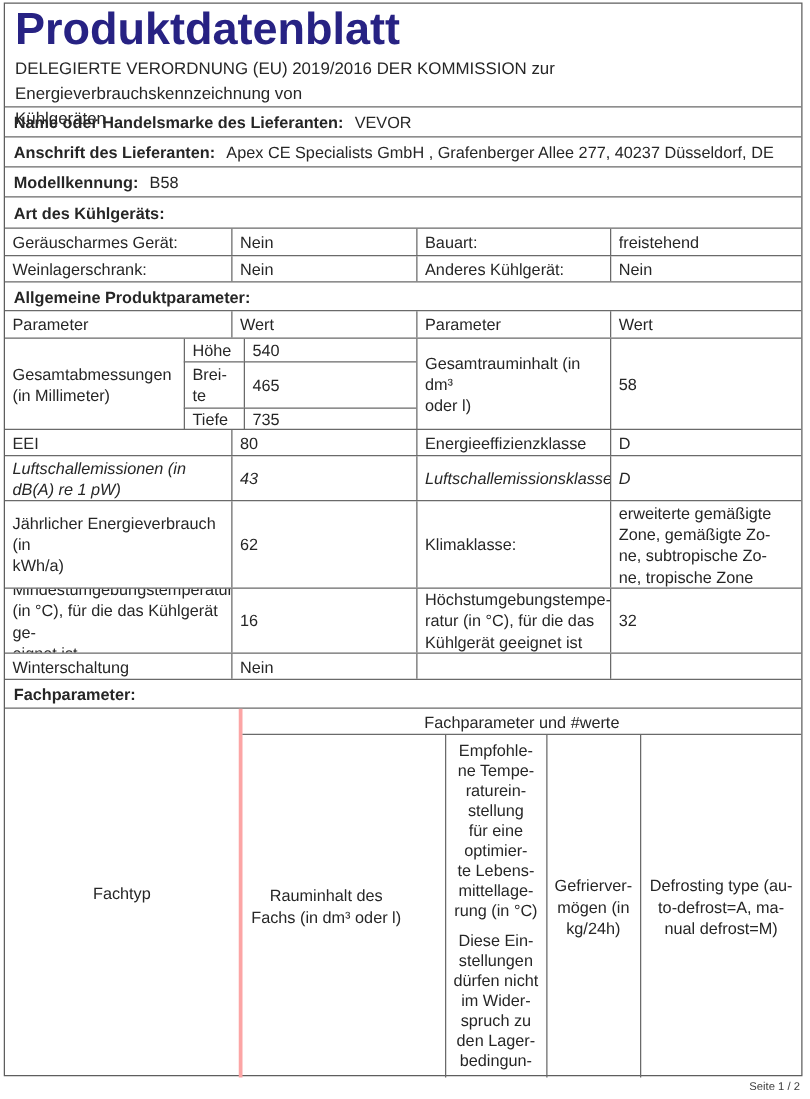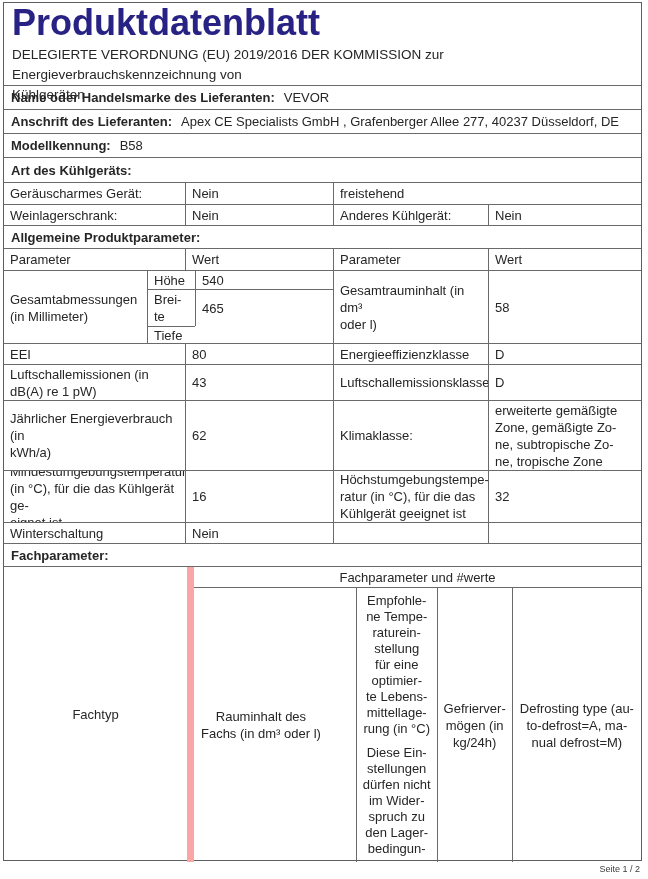--- a/index.html
+++ b/index.html
@@ -25,36 +25,36 @@
   .c1 { width:181px; }
   .c2 { width:148px; }
   .c3 { width:155px; }
   .c4 { width:153px; }
   .r-quiet { height:22px; }
   .r-wine { height:21px; }
   .r-heading { height:23px; align-items:center; }
   .r-heading .cell { font-weight:bold; padding-left:7px; }
   .r-cols { height:22px; }
   .r-eei { height:21px; }
-  .r-noise { height:36px; }
+  .r-noise { height:36px;font-style:italic; }
   .r-energy { height:70px; }
   .r-temp { height:52px; }
   .r-winter { height:21px; }
   
   .r-dims { height:73px; display:grid; grid-template-columns:143px 48px 138px 155px 153px; grid-template-rows:18px 37px 18px; }
   .g { display:flex; align-items:center; padding:0 6px; overflow:hidden; }
   .g-label { grid-column:1; grid-row:1 / span 3; }
   .g-sub { border-left:1px solid #6a6a6a; }
   .g-val { border-left:1px solid #6a6a6a; }
   .g-t { border-top:1px solid #6a6a6a; }
   .g-right1 { grid-column:4; grid-row:1 / span 3; border-left:1px solid #6a6a6a; }
   .g-right2 { grid-column:5; grid-row:1 / span 3; border-left:1px solid #6a6a6a; }
   
   .r-fachtbl { height:295px; display:flex; }
-  .f-col1 { width:190px; display:flex; align-items:center; justify-content:center; text-align:right; border-right:7px solid #fca5a5; }
+  .f-col1 { width:190px; display:flex; align-items:center; justify-content:center; text-align:right; border-right:3px solid #fca5a5; }
   .f-right { width:447px; display:flex; flex-direction:column; }
   .f-werte { height:21px; display:flex; align-items:center; justify-content:center; border-bottom:1px solid #6a6a6a; }
   .f-cols { height:274px; display:flex; }
   .f-cell { display:flex; align-items:center; justify-content:center; text-align:center; overflow:hidden; padding:0 3px; }
   .f-c2 { width:143px; }
   .f-c3 { width:86px; border-left:1px solid #6a6a6a; flex-direction:column; align-items:center; justify-content:flex-start; padding-top:5px; font-size:13px; line-height:16px;margin-left:28px; }
   .f-c3 .para2 { margin-top:8px; }
   .f-c4 { width:80px; border-left:1px solid #6a6a6a; }
   .f-c5 { width:138px; border-left:1px solid #6a6a6a; }
   .footer { position:absolute; top:864px; right:8px; font-size:9px; color:#3c3c3c; }
@@ -86,20 +86,21 @@
       <span class="val">B58</span>
     </div>
 
     <div class="row r-line r-art">
       <span class="lbl">Art des Kühlgeräts:</span>
     </div>
 
     <div class="row r-quiet">
       <div class="cell c1">Geräuscharmes Gerät:</div>
       <div class="cell c2 cb">Nein</div>
+      <div class="cell c3 cb">Bauart:</div>
       <div class="cell c4 cb">freistehend</div>
     </div>
 
     <div class="row r-wine">
       <div class="cell c1">Weinlagerschrank:</div>
       <div class="cell c2 cb">Nein</div>
       <div class="cell c3 cb">Anderes Kühlgerät:</div>
       <div class="cell c4 cb">Nein</div>
     </div>
 
@@ -116,20 +117,21 @@
 
     <div class="row r-dims">
       <div class="g g-label pre">Gesamtabmessungen
 (in Millimeter)</div>
       <div class="g g-sub" style="grid-column:2;grid-row:1;">Höhe</div>
       <div class="g g-val" style="grid-column:3;grid-row:1;">540</div>
       <div class="g g-sub g-t pre" style="grid-column:2;grid-row:2;">Brei-
 te</div>
       <div class="g g-val g-t" style="grid-column:3;grid-row:2;">465</div>
       <div class="g g-sub g-t" style="grid-column:2;grid-row:3;">Tiefe</div>
+      <div class="g g-val g-t" style="grid-column:3;grid-row:3;">735</div>
       <div class="g g-right1 pre">Gesamtrauminhalt (in dm³
 oder l)</div>
       <div class="g g-right2">58</div>
     </div>
 
     <div class="row r-eei">
       <div class="cell c1 pre">EEI</div>
       <div class="cell c2 cb">80</div>
       <div class="cell c3 cb pre">Energieeffizienzklasse</div>
       <div class="cell c4 cb pre">D</div>

